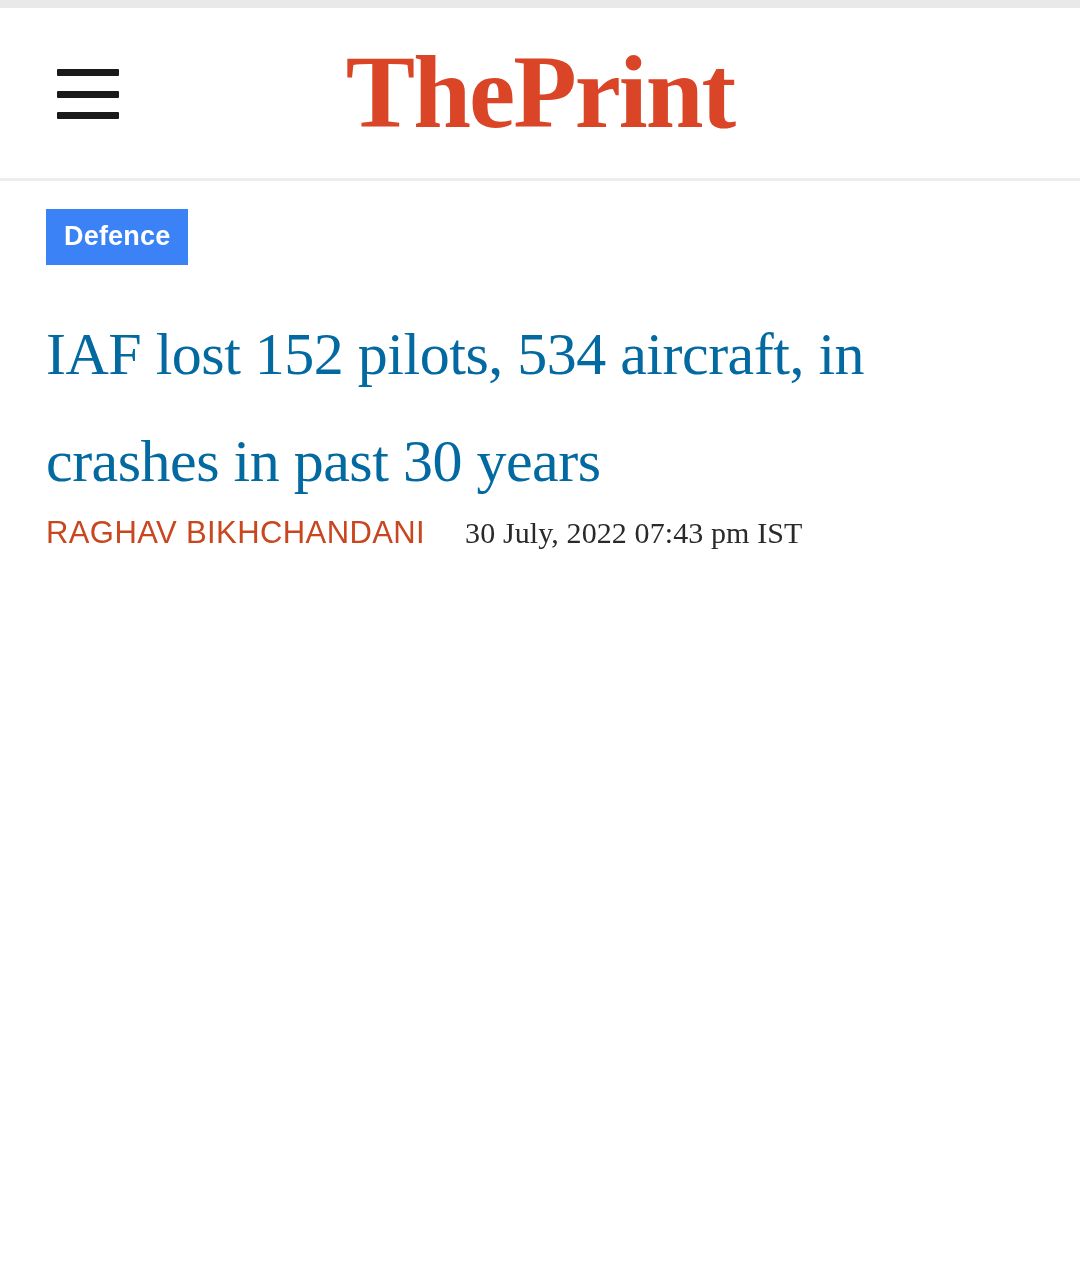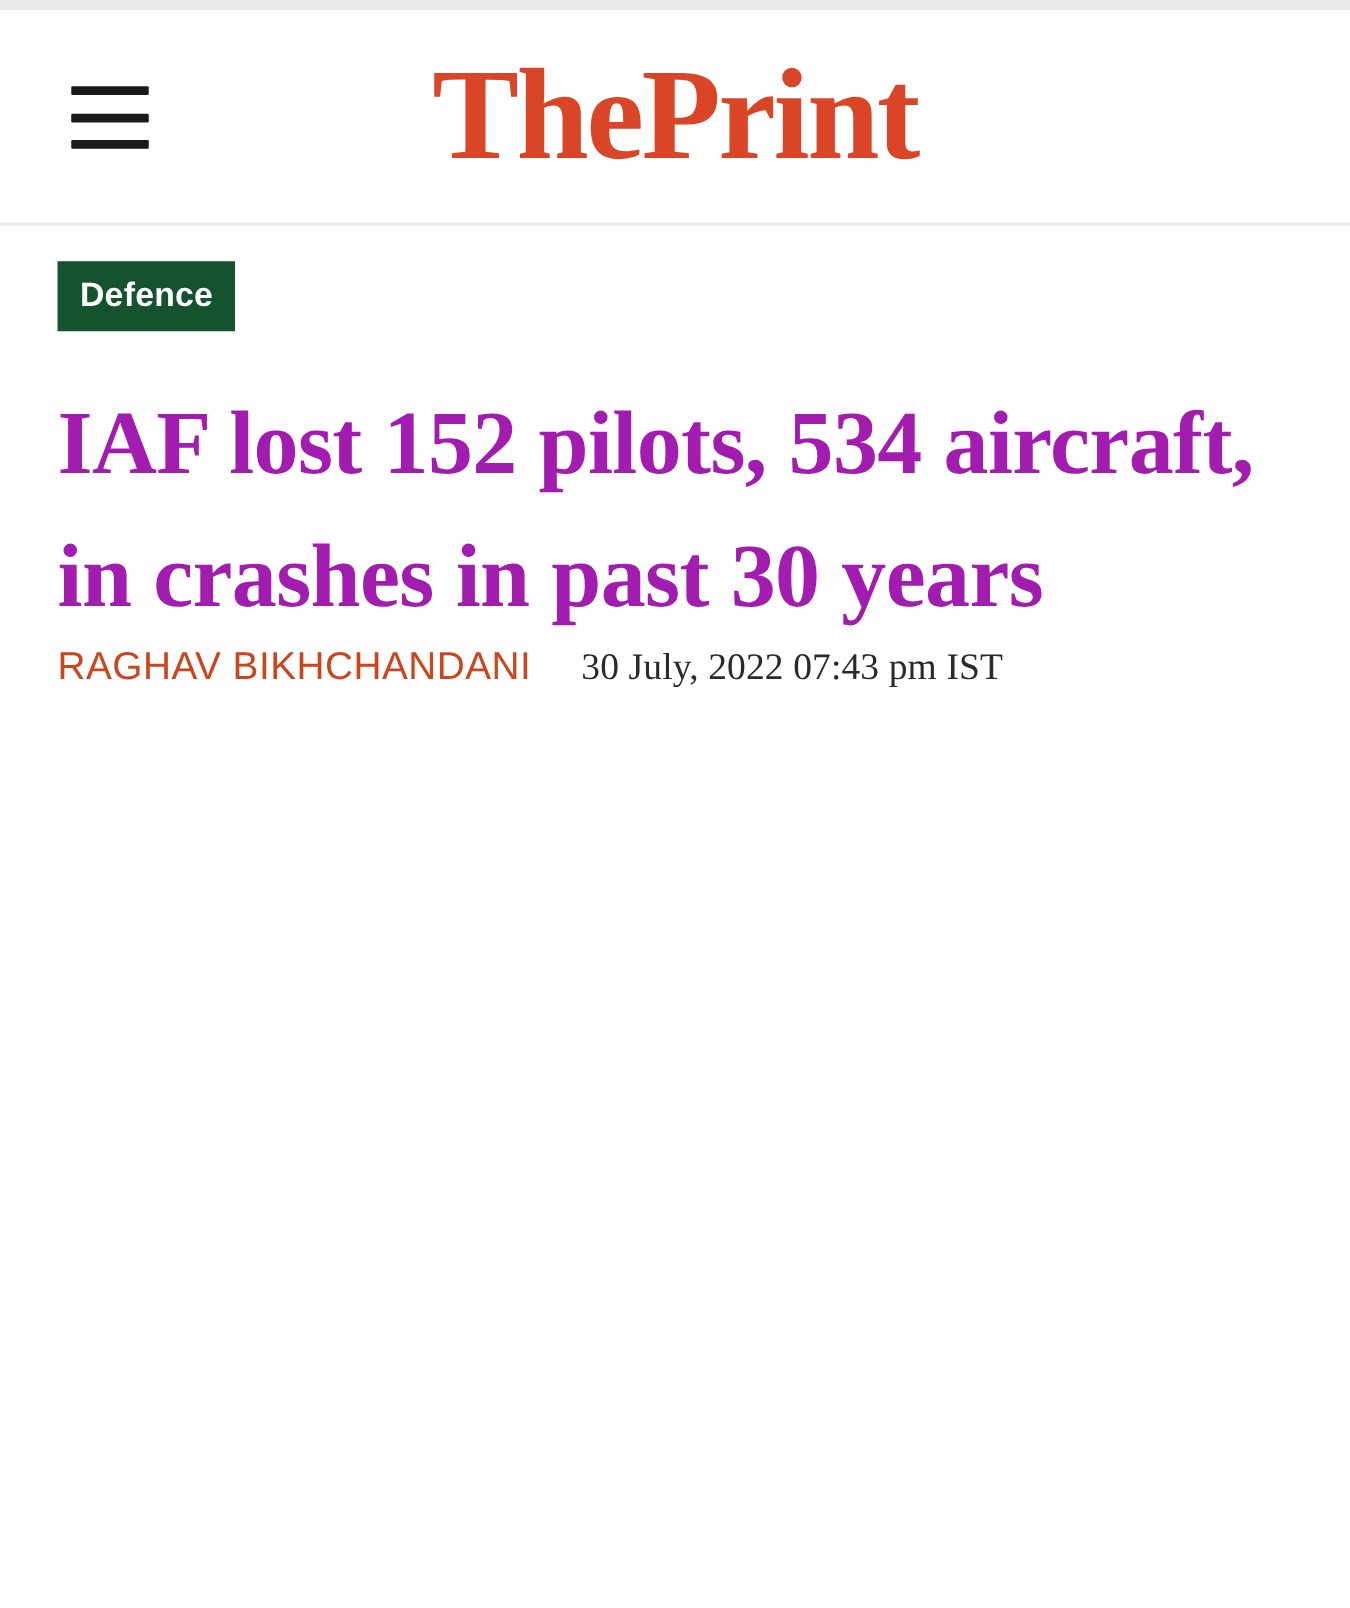--- a/index.html
+++ b/index.html
@@ -78,37 +78,37 @@
   
   .article {
     padding: 0 46px;
   }
 
   .category-wrap {
     margin-top: 28px;
   }
   .category-badge {
     display: inline-block;
-    background: #14532d;
+    background: #3b82f6;
     color: #ffffff;
     font-size: 27px;
     font-weight: 700;
     line-height: 1;
     padding: 14px 18px 15px 18px;
     letter-spacing: 0.2px;
     cursor: pointer;
   }
 
   .headline {
     margin: 36px 0 0 0;
     font-family: "Liberation Serif", serif;
-    font-weight: 700;
-    font-size: 72px;
+    font-weight: 400;
+    font-size: 60px;
     line-height: 107px;
-    color: #a21caf;
+    color: #0369a1;
     letter-spacing: -0.5px;
   }
 
   .summary {
     margin: 54px 0 0 0;
     font-family: "Liberation Sans", sans-serif;
     font-size: 47px;
     line-height: 76px;
     color: #5b5b5b;
     font-weight: 400;

